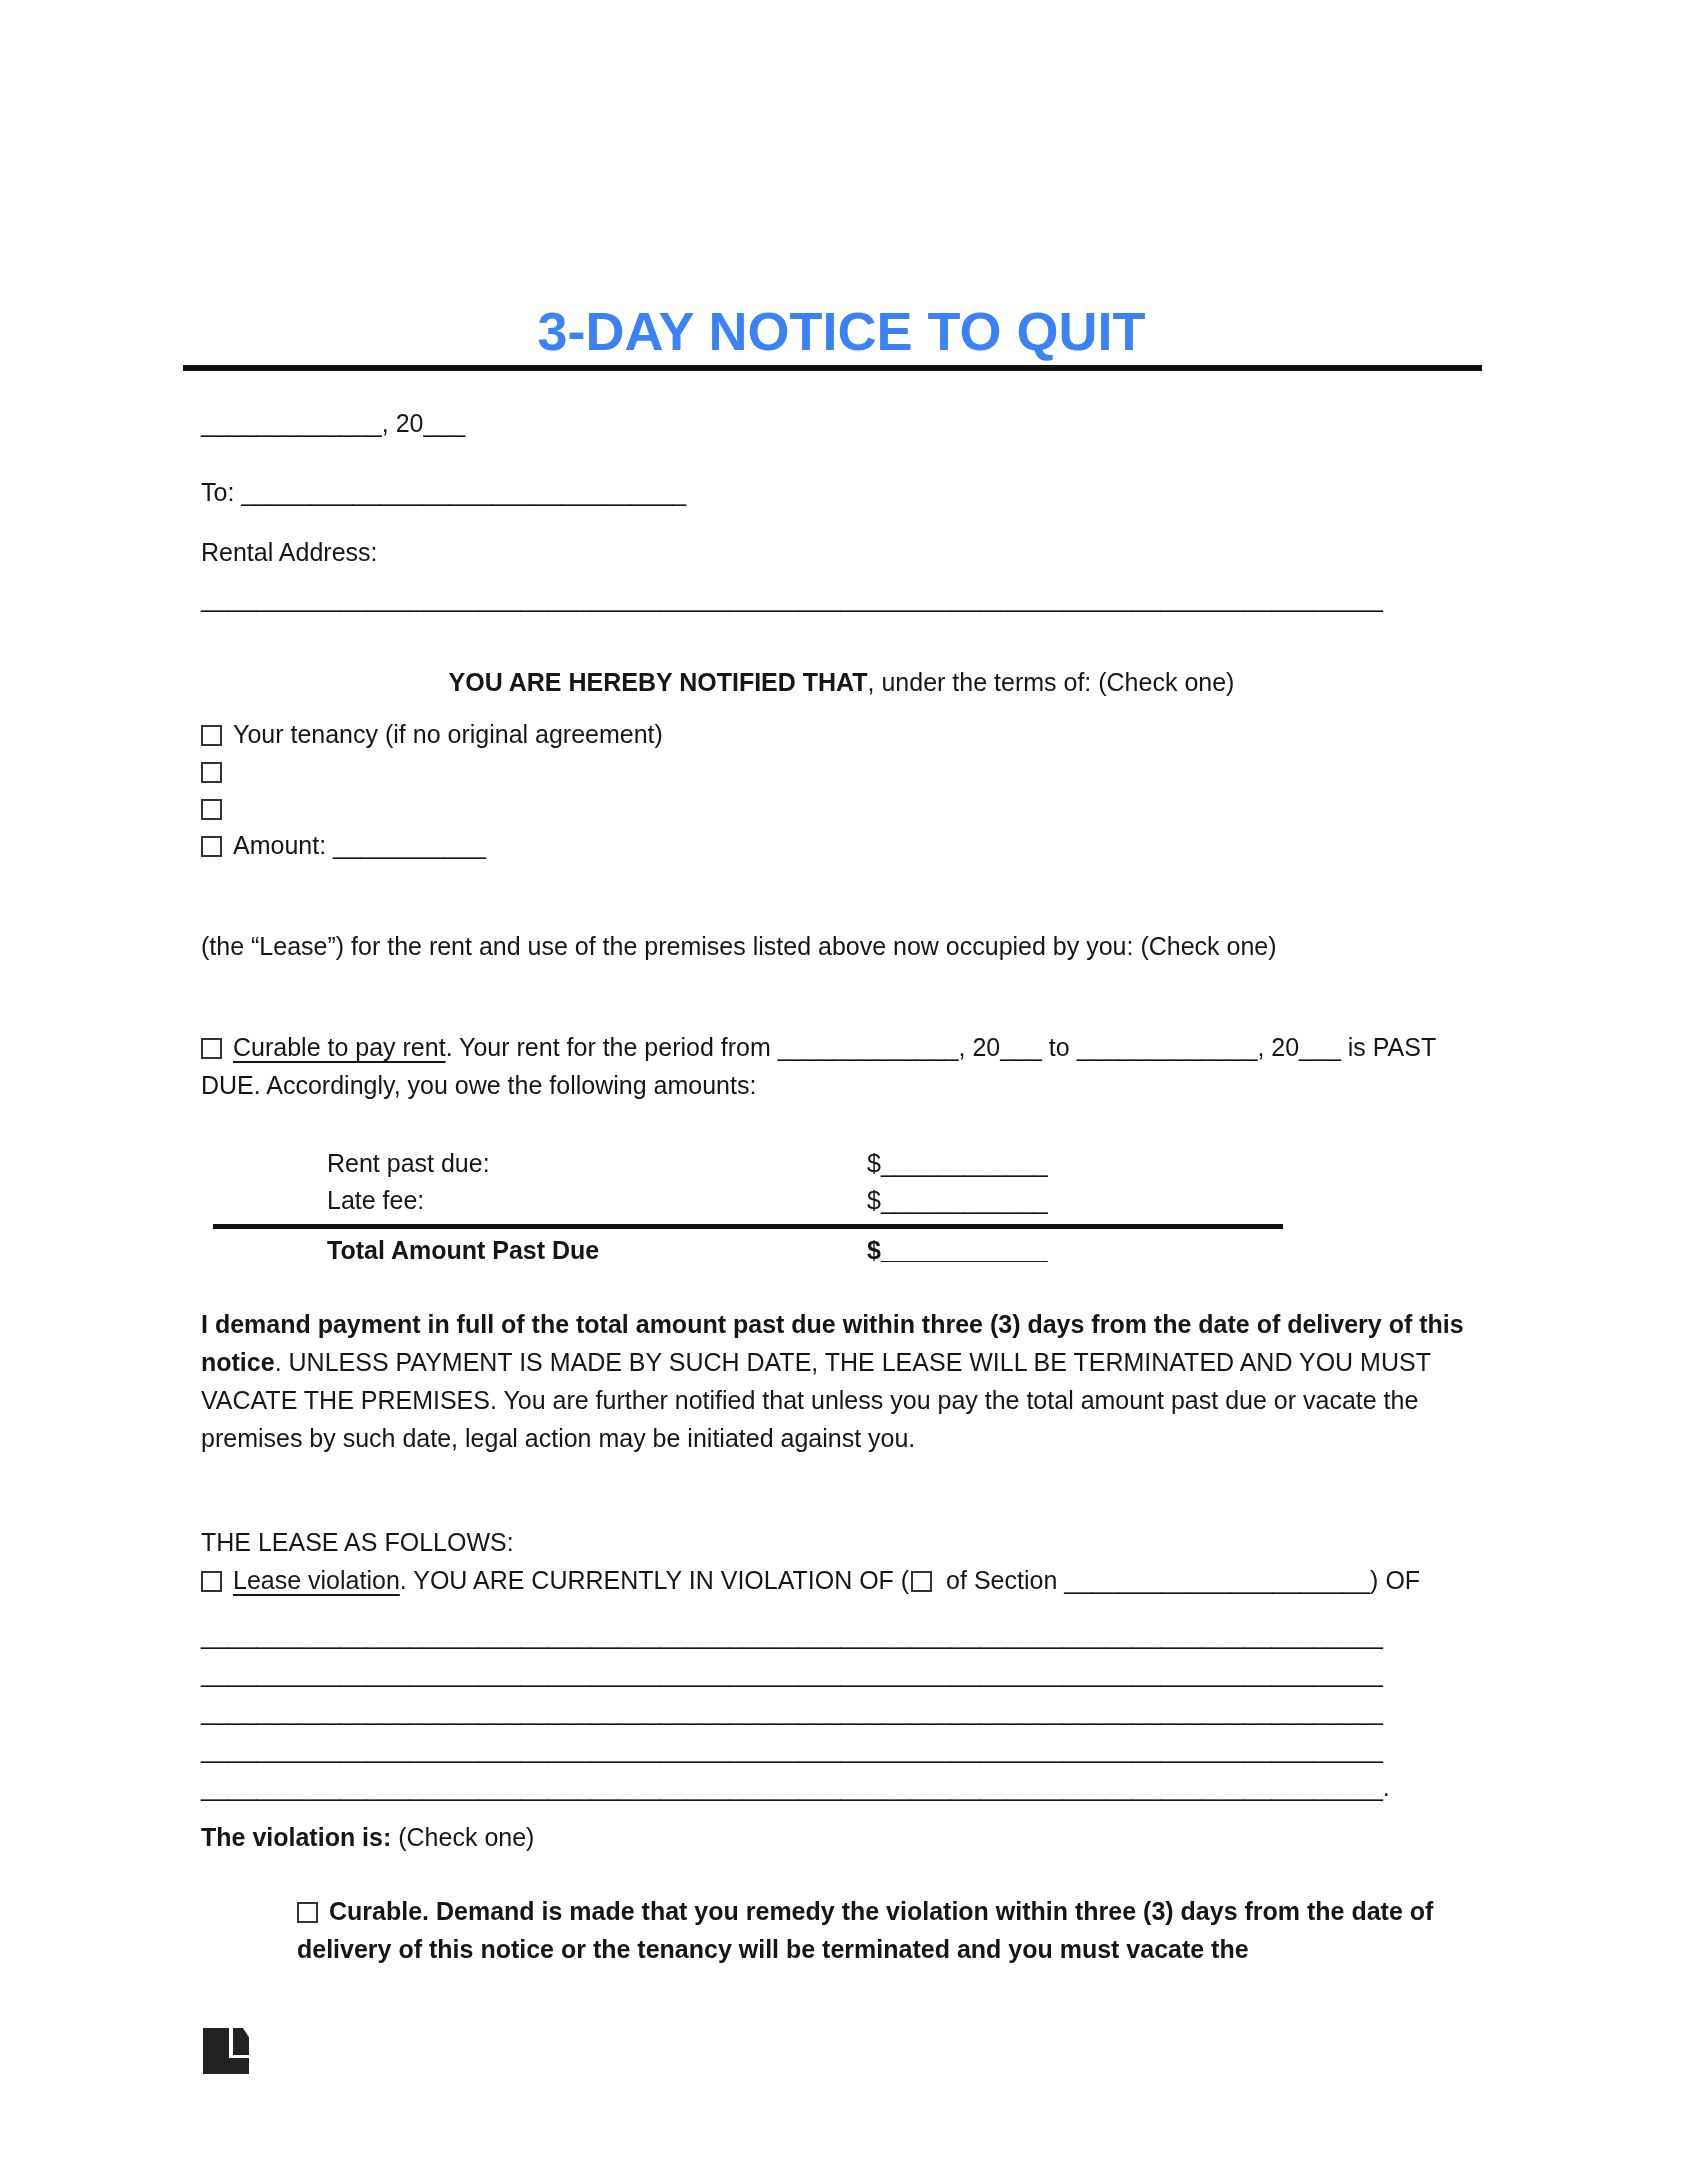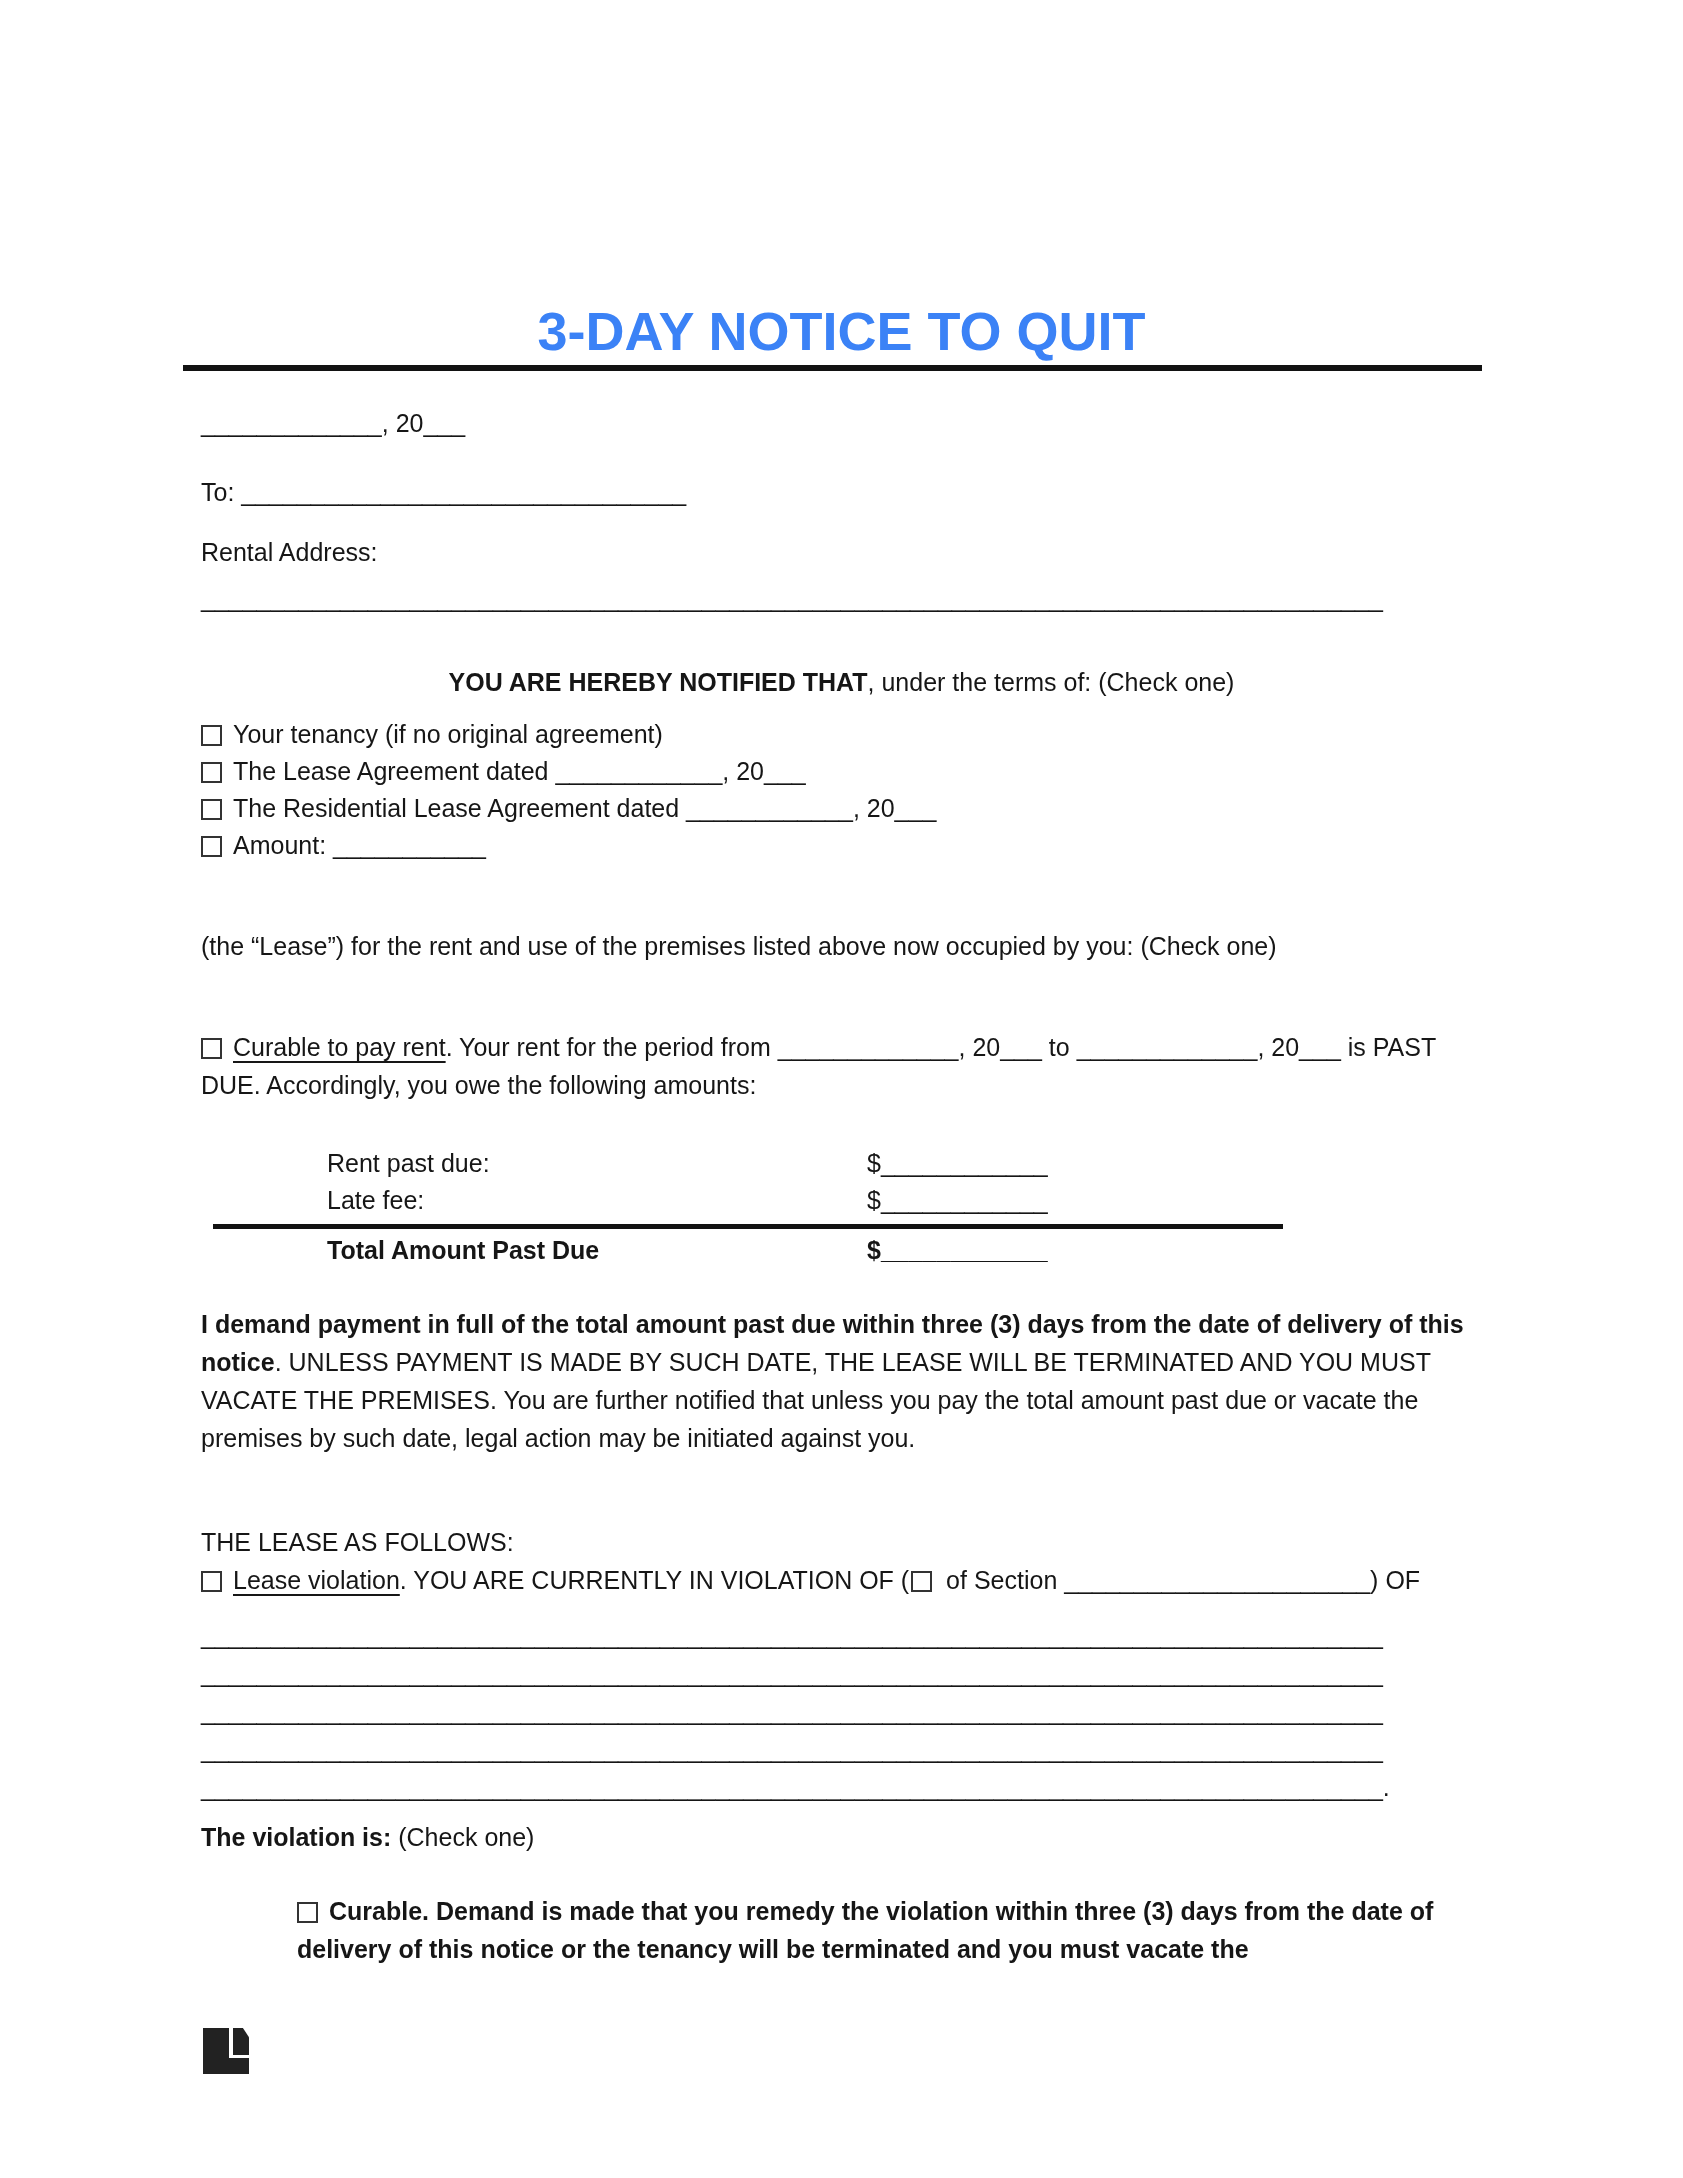--- a/index.html
+++ b/index.html
@@ -62,24 +62,24 @@
 
 <div class="abs block line" style="top:663px;text-align:center;">
   <span class="bold">YOU ARE HEREBY NOTIFIED THAT</span><span>, under the terms of: (Check one)</span>
 </div>
 
 <div class="abs block" style="top:716px;">
   <div class="chk-item line">
     <span class="cb"></span><span>Your tenancy (if no original agreement)</span>
   </div>
   <div class="chk-item line">
-    <span class="cb"></span><span>The Lease Agreement dated ____________, 20___</span>
+    <span class="cb"></span>
   </div>
   <div class="chk-item line">
-    <span class="cb"></span><span>The Residential Lease Agreement dated ____________, 20___</span>
+    <span class="cb"></span>
   </div>
   <div class="chk-item line">
     <span class="cb"></span><span>Amount: ___________</span>
   </div>
 </div>
 
 <div class="abs block line" style="top:927px;">(the “Lease”) for the rent and use of the premises listed above now occupied by you: (Check one)</div>
 
 <div class="abs block line" style="top:1028px;">
   <span class="cb"></span><span class="u">Curable to pay rent</span><span>. Your rent for the period from _____________, 20___ to _____________, 20___ is PAST DUE. Accordingly, you owe the following amounts:</span>

